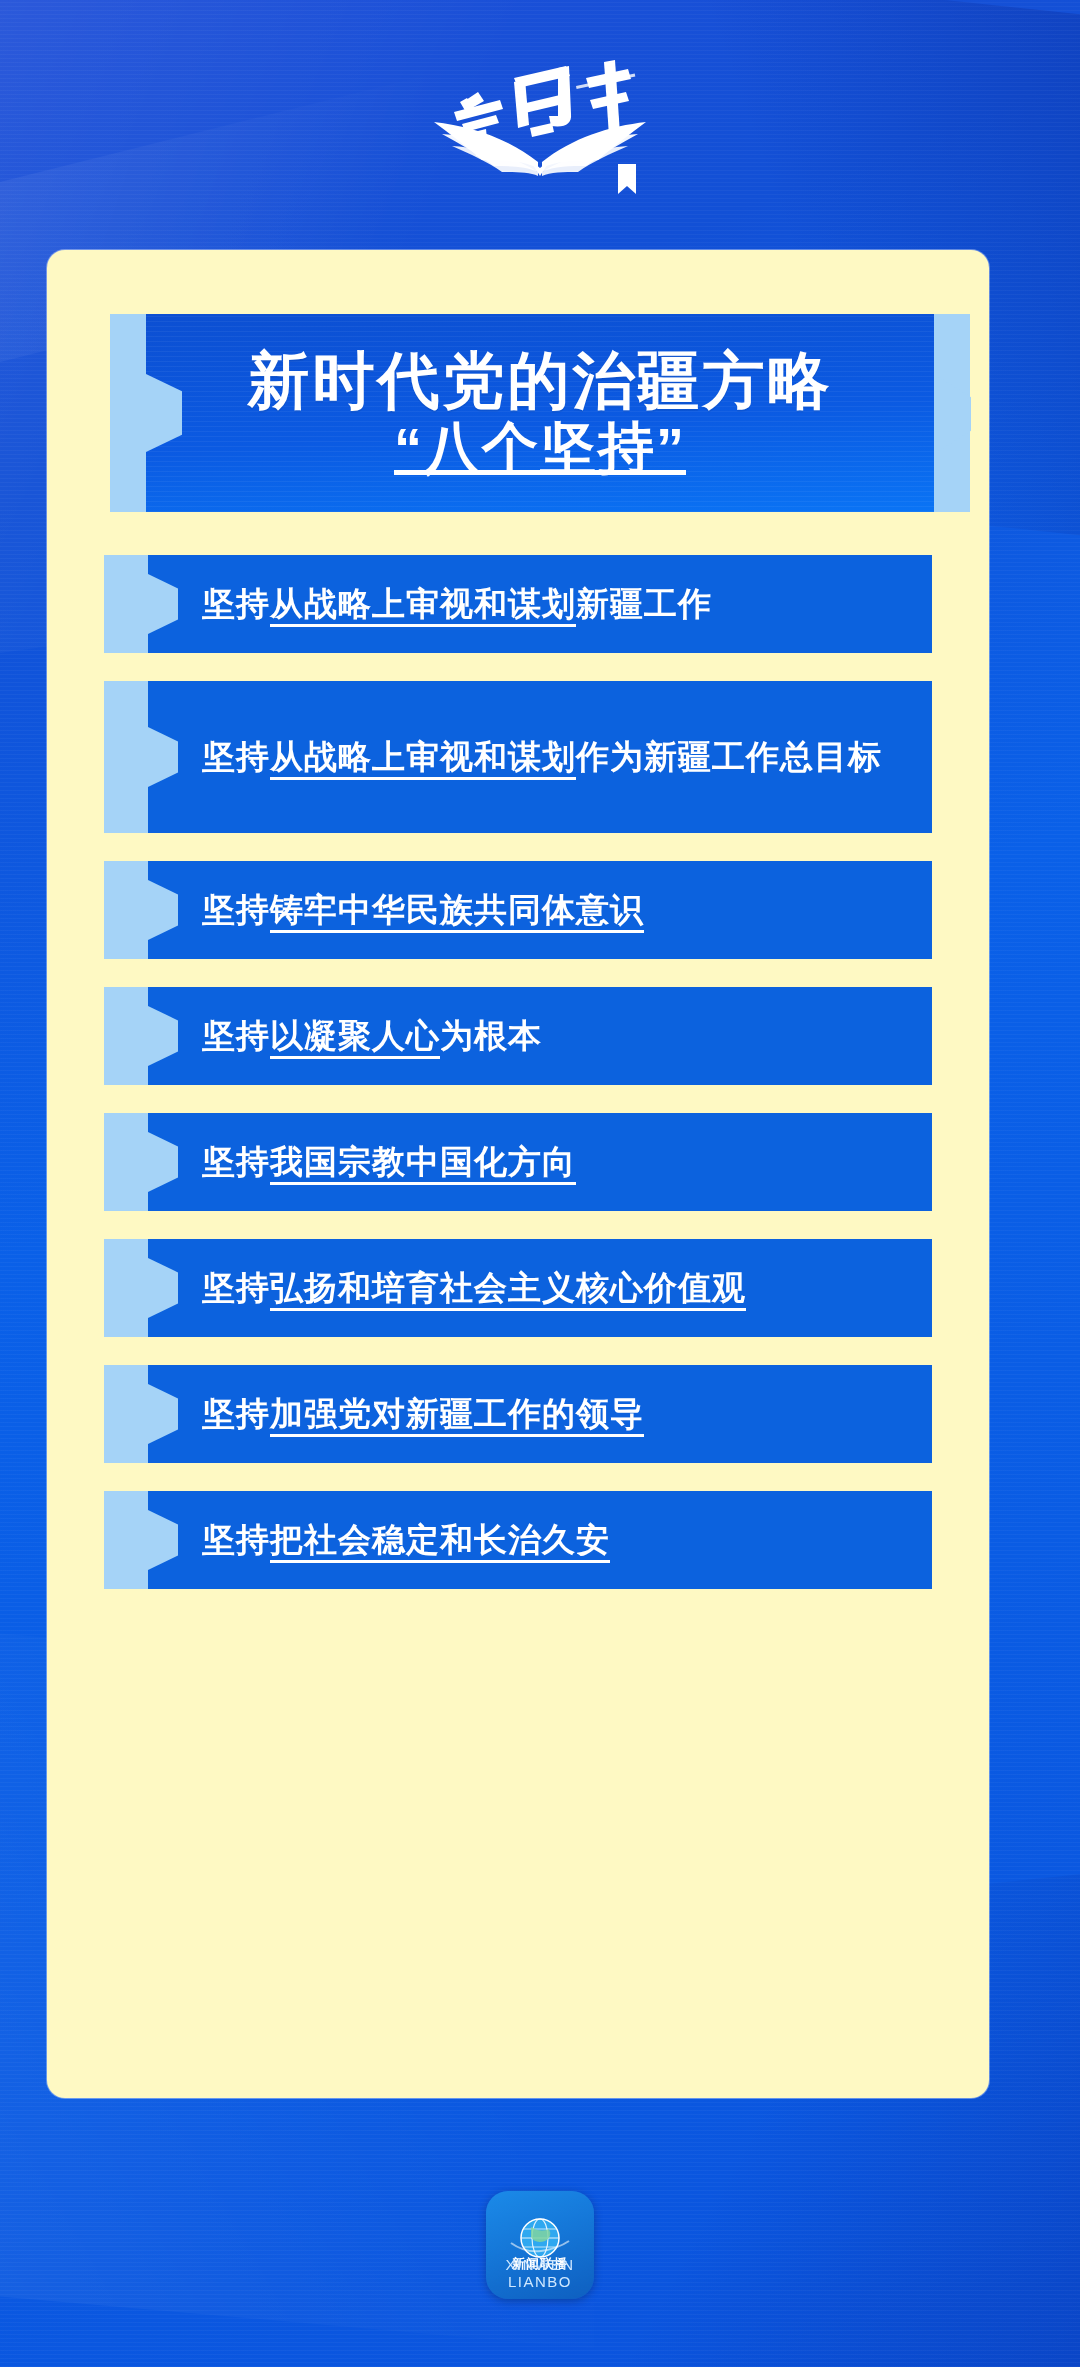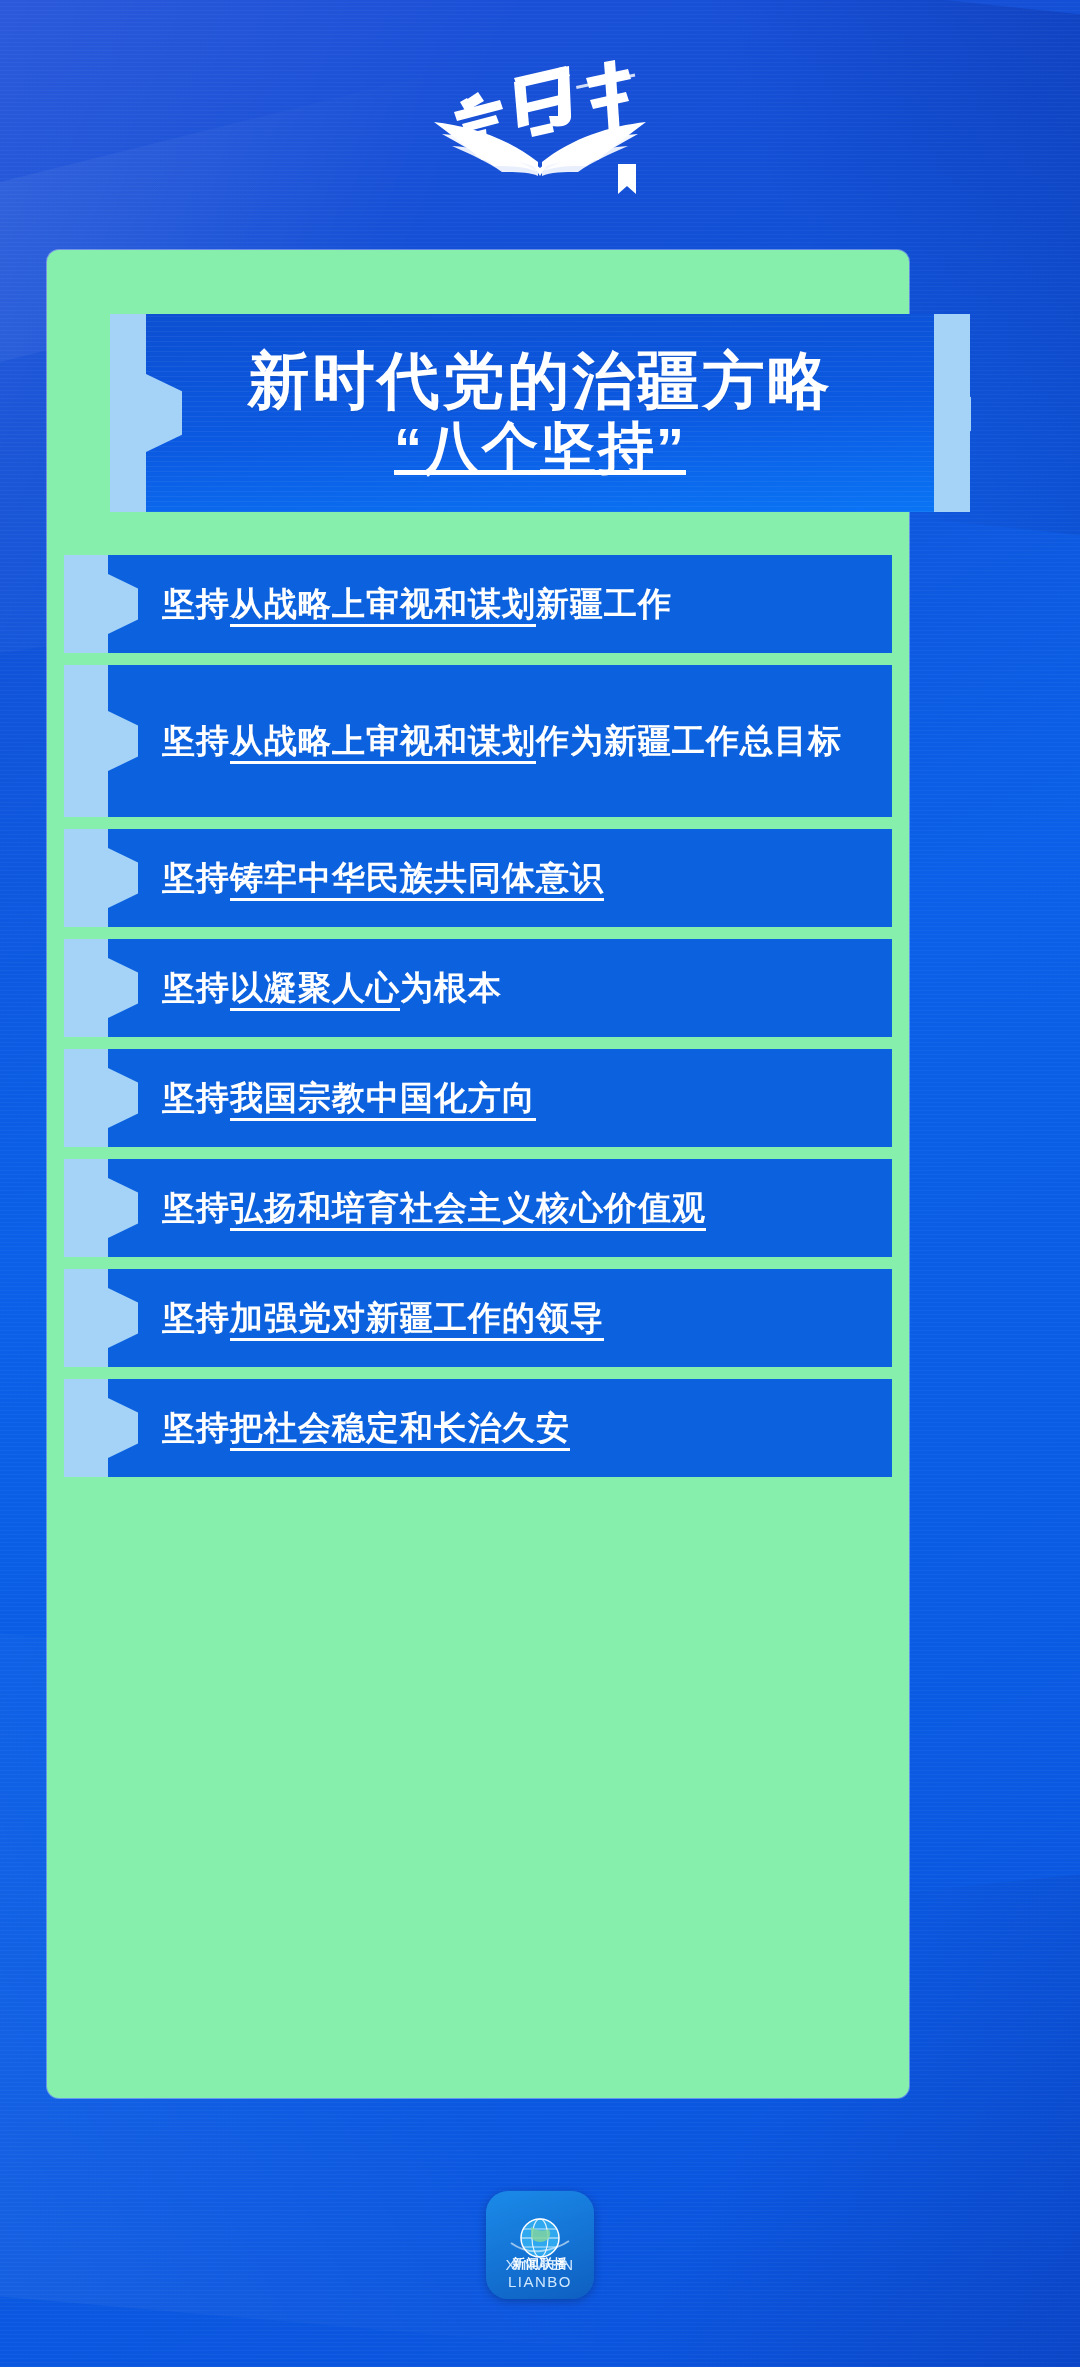--- a/index.html
+++ b/index.html
@@ -53,23 +53,23 @@
     position:absolute; left:0; right:0; top:42px;
     display:flex; justify-content:center; align-items:flex-start;
     height:160px;
   }
   .logo{ position:relative; width:300px; height:160px; }
   .logo svg{ width:100%; height:100%; display:block; }
 
   
   .card{
     position:absolute;
-    left:47px; top:250px; width:862px; height:1848px;
-    background:#86efac;
-    border-radius:12px;
+    left:47px; top:250px; width:942px; height:1848px;
+    background:#fef9c3;
+    border-radius:18px;
     box-shadow:0 0 0 1px rgba(255,255,255,.35);
   }
 
   
   .title-block{
     position:absolute; left:63px; top:64px; width:860px; height:198px;
   }
   .title-tab-left{
     position:absolute; left:0; top:0; width:42px; height:198px;
     background:#a5d3f7;
@@ -113,21 +113,21 @@
     position:absolute; right:0; top:0; width:38px; height:198px;
     background:#a5d3f7;
   }
 
   
   .list{
     position:absolute; left:0; right:0; top:305px;
   }
   .item{
     position:relative;
-    margin:0 auto 12px auto;
+    margin:0 auto 28px auto;
     width:828px;
     min-height:98px;
   }
   .item-tab{
     position:absolute; left:0; top:0; width:52px; height:100%;
     background:#a5d3f7;
   }
   .item-notch{
     position:absolute; left:44px; top:50%; transform:translateY(-50%);
     width:30px; height:60px;

